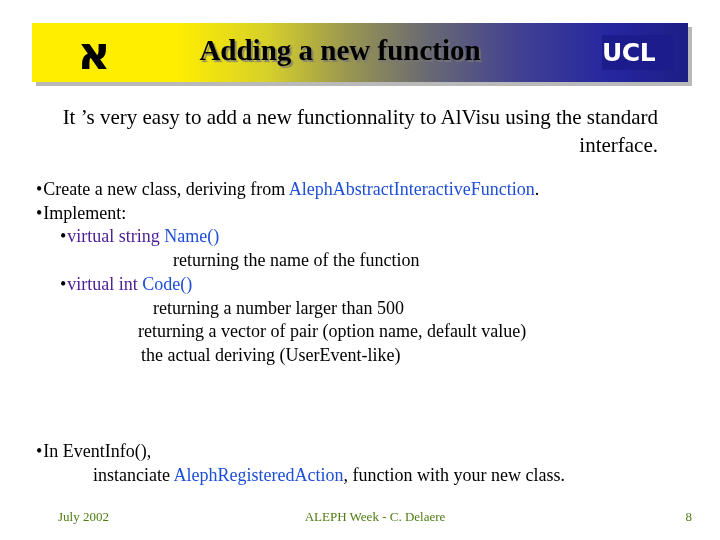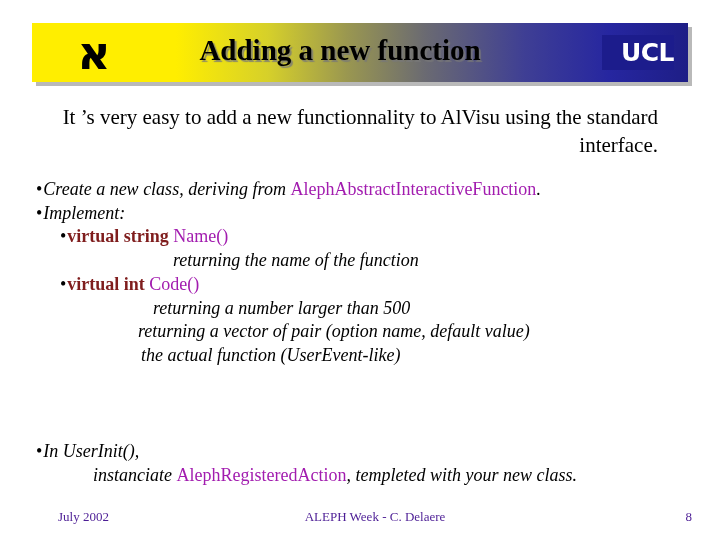--- a/index.html
+++ b/index.html
@@ -85,21 +85,21 @@
     top: 12px;
     width: 72px;
     height: 35px;
     background: #1c1c8c;
     color: #ffffff;
     font-family: "DejaVu Sans", sans-serif;
     font-size: 25px;
     font-weight: bold;
     letter-spacing: -0.5px;
     line-height: 35px;
-    text-align: right;
+    text-align: left;
   }
 
   
   .intro {
     position: absolute;
     left: 33px;
     top: 104px;
     width: 625px;
     font-size: 21px;
     line-height: 1.33;
@@ -122,43 +122,43 @@
   .ind1 { padding-left: 140px; }
   .ind2 { padding-left: 120px; }
   .ind3 { padding-left: 105px; }
   .ind4 { padding-left: 108px; }
 
   .dot::before {
     content: "\2022";
     margin-right: 1px;
   }
 
-  .green { color: #7f1d1d; font-weight: bold; }
-  .blue  { color: #a21caf; }
-  .black { color: #000000; font-style: italic; }
+  .green { color: #4c1d95; }
+  .blue  { color: #1d4ed8; }
+  .black { color: #000000; }
 
   .tail {
     position: absolute;
     left: 33px;
     top: 440px;
     width: 660px;
     font-size: 18px;
     line-height: 23.7px;
   }
   .tail .sub { padding-left: 60px; }
 
   
   .footer {
     position: absolute;
     left: 58px;
     right: 28px;
     top: 509px;
     height: 16px;
     font-size: 13px;
-    color: #4c1d95;
+    color: #4d7c0f;
   }
   .footer .f-left   { position: absolute; left: 0; }
   .footer .f-center { position: absolute; left: 0; right: 0; text-align: center; }
   .footer .f-right  { position: absolute; right: 0; }
 </style>
 </head>
 <body>
 
 <div class="banner-wrap">
   <div class="banner-shadow"></div>
@@ -172,25 +172,25 @@
 <div class="intro">It ’s very easy to add a new functionnality to AlVisu using the standard interface.</div>
 
 <div class="bullets" id="bullets-container">
     <div class="line b1 dot"><span class="black">Create a new class, deriving from </span><span class="blue">AlephAbstractInteractiveFunction</span><span class="black">.</span></div>
     <div class="line b1 dot"><span class="black">Implement:</span></div>
     <div class="line b2 dot"><span class="green">virtual string </span><span class="blue">Name()</span></div>
     <div class="line ind1"><span class="black">returning the name of the function</span></div>
     <div class="line b2 dot"><span class="green">virtual int </span><span class="blue">Code()</span></div>
     <div class="line ind2"><span class="black">returning a number larger than 500</span></div>
     <div class="line ind3"><span class="black">returning a vector of pair (option name, default value)</span></div>
-    <div class="line ind4"><span class="black">the actual function (UserEvent-like)</span></div>
+    <div class="line ind4"><span class="black">the actual deriving (UserEvent-like)</span></div>
   </div>
 
 <div class="tail" id="tail-container">
-    <div class="line b1 dot"><span class="black">In UserInit(),</span></div>
-    <div class="line sub"><span class="black">instanciate </span><span class="blue">AlephRegisteredAction</span><span class="black">, templeted with your new class.</span></div>
+    <div class="line b1 dot"><span class="black">In EventInfo(),</span></div>
+    <div class="line sub"><span class="black">instanciate </span><span class="blue">AlephRegisteredAction</span><span class="black">, function with your new class.</span></div>
   </div>
 
 <div class="footer">
   <span class="f-left">July 2002</span>
   <span class="f-center">ALEPH Week - C. Delaere</span>
   <span class="f-right">8</span>
 </div>
 
 </body></html>

